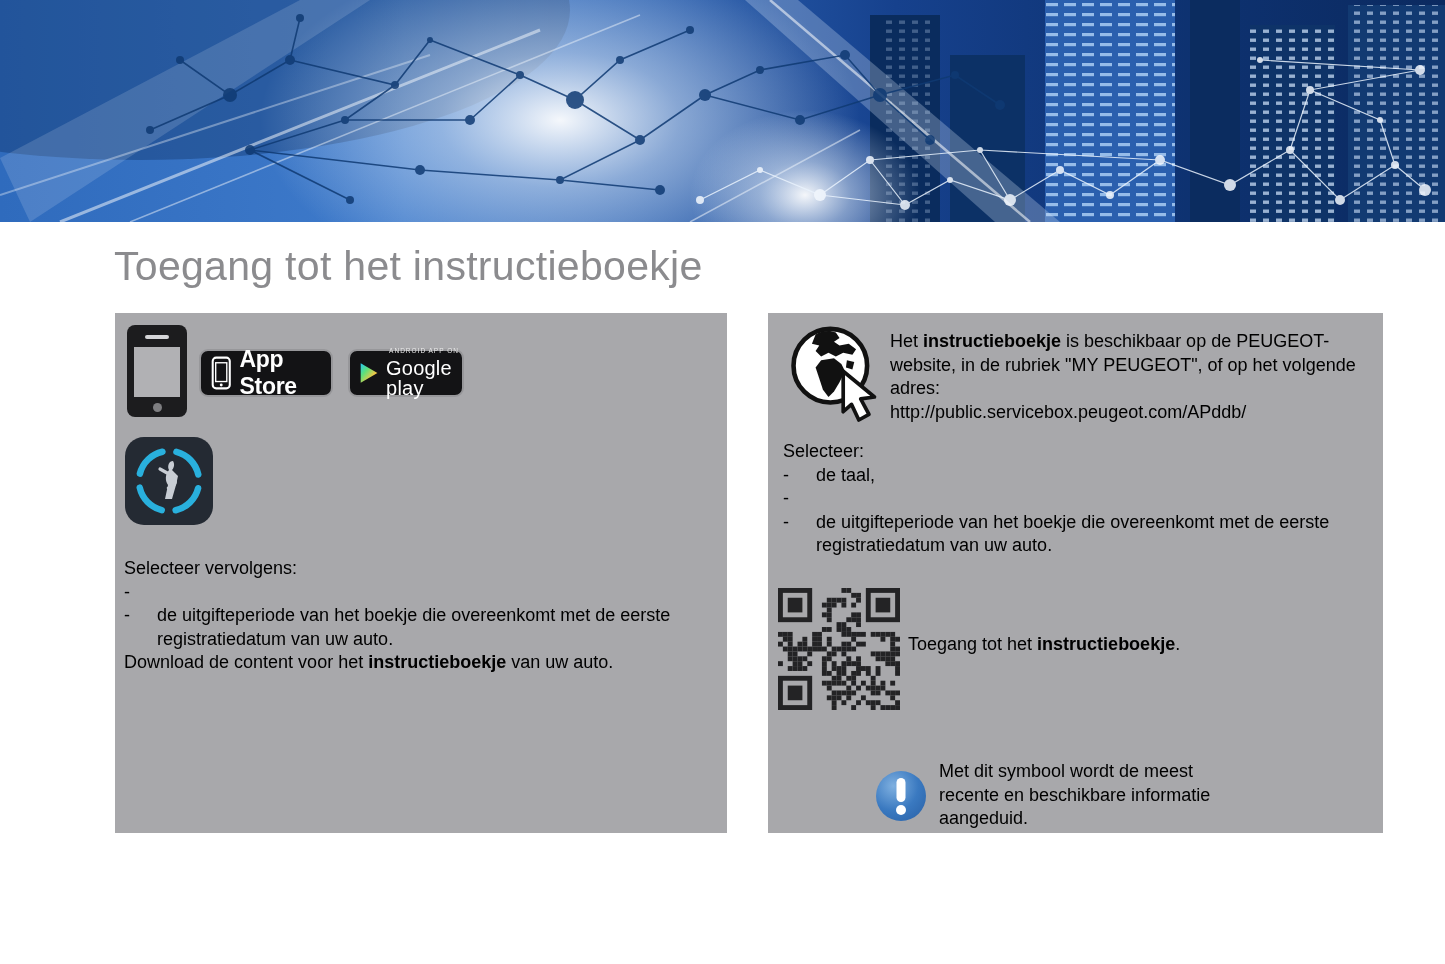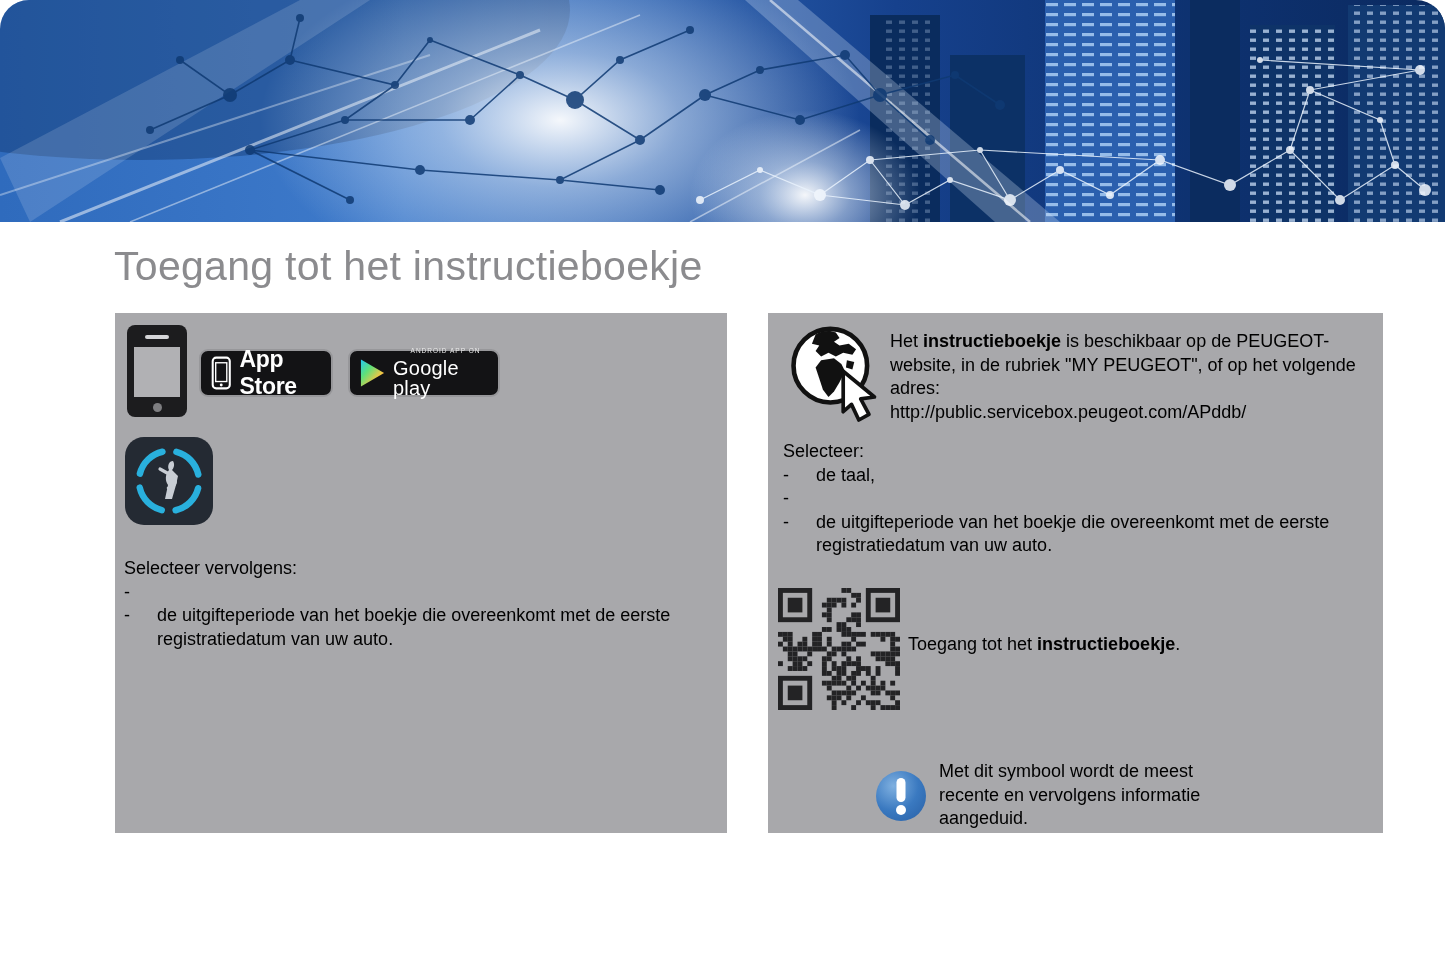--- a/index.html
+++ b/index.html
@@ -1,18 +1,18 @@
 <!DOCTYPE html>
 <html><head>
 <meta charset="utf-8">
 <style>
   * { margin:0; padding:0; box-sizing:border-box; }
   html,body { background:#ffffff; }
   body { font-family:"Liberation Sans", sans-serif; color:#2b2b2d; }
-  .page { position:relative; width:1445px; height:964px; background:#ffffff; overflow:hidden;border-radius:29px; }
+  .page { position:relative; width:1445px; height:964px; background:#ffffff; overflow:hidden; }
 
   
   .header-img { position:absolute; left:0; top:0; width:1445px; height:222px; overflow:hidden; }
   .header-svg { display:block; width:100%; height:100%; }
 
   
   .page-title { position:absolute; left:114px; top:243px; font-size:41px; font-weight:400;
                 color:#8b8b8e; letter-spacing:0.3px; }
 
   
@@ -31,21 +31,21 @@
   .phone-dash { position:absolute; left:18px; top:10px; width:24px; height:4px;
                 background:#d6d6d8; border-radius:2px; }
   .phone-dot { position:absolute; left:26px; bottom:5px; width:9px; height:9px;
                background:#7e7e81; border-radius:50%; }
 
   .store-badge { position:absolute; top:36px; height:48px; background:#131315;
                  border:2px solid #97979a; border-radius:9px; display:flex;
                  align-items:center; color:#ffffff; }
   .appstore-badge { left:84px; width:134px; padding-left:10px; gap:8px; }
   .appstore-label { font-size:23px; font-weight:bold; letter-spacing:-0.3px; }
-  .gplay-badge { left:233px; width:152px; padding-left:10px; gap:8px; }
+  .gplay-badge { left:233px; width:116px; padding-left:10px; gap:8px; }
   .gplay-col { display:flex; flex-direction:column; align-items:center; line-height:1; }
   .gplay-top { font-size:6.5px; letter-spacing:1px; color:#e8e8e8; margin-bottom:3px; }
   .gplay-label { font-size:20px; color:#ffffff; letter-spacing:0.2px; }
 
   .app-icon { position:absolute; left:10px; top:124px; width:88px; height:88px;
               background:#242a33; border-radius:19px; }
   .dl-text { position:absolute; left:107px; top:135px; width:440px; }
 
   .list-block-left { position:absolute; left:9px; top:224px; width:598px;margin-top:20px; }
   .li { display:flex; }
@@ -236,20 +236,23 @@
 
 
     <div class="txt list-block-left">
       <div>Selecteer vervolgens:</div>
       <div class="li">
         <span class="dash">-</span>
       </div>
       <div class="li">
         <span class="dash">-</span>
         <span class="li-text">de uitgifteperiode van het boekje die overeenkomt met de eerste registratiedatum van uw auto.</span>
+      </div>
+      <div>
+        <span>Download de content voor het </span><b>instructieboekje</b><span> van uw auto.</span>
       </div>
     </div>
   </div>
 
   <div class="panel panel-right">
 
     <svg class="globe-icon" viewBox="0 0 100 110">
       <circle cx="46" cy="46" r="40" fill="#ffffff" stroke="#111111" stroke-width="5"></circle>
       <path d="M30,12 C36,8 46,7 52,10 L56,16 L50,20 L56,24 L66,22 L74,28 L70,34 L60,32 L52,36 L44,32 L36,36 L30,30 L34,24 L26,22 Z" fill="#111111"></path>
       <path d="M36,40 L50,38 L58,44 L62,52 L56,64 L50,74 L44,80 L38,72 L34,60 L30,48 Z" fill="#111111"></path>
@@ -498,17 +501,17 @@
             <stop offset="0.55" stop-color="#3a79c0"></stop>
             <stop offset="1" stop-color="#2a62a8"></stop>
           </radialGradient>
         </defs>
         <circle cx="26" cy="26" r="25" fill="url(#infoG)"></circle>
         <g fill="#ffffff">
           <rect x="21.5" y="8" width="9" height="24" rx="4.5"></rect>
           <circle cx="26" cy="40" r="5"></circle>
         </g>
       </svg>
-      <div class="txt info-text">Met dit symbool wordt de meest recente en vervolgens informatie aangeduid.</div>
+      <div class="txt info-text">Met dit symbool wordt de meest recente en beschikbare informatie aangeduid.</div>
     </div>
   </div>
 
 </div>
 
 </body></html>

